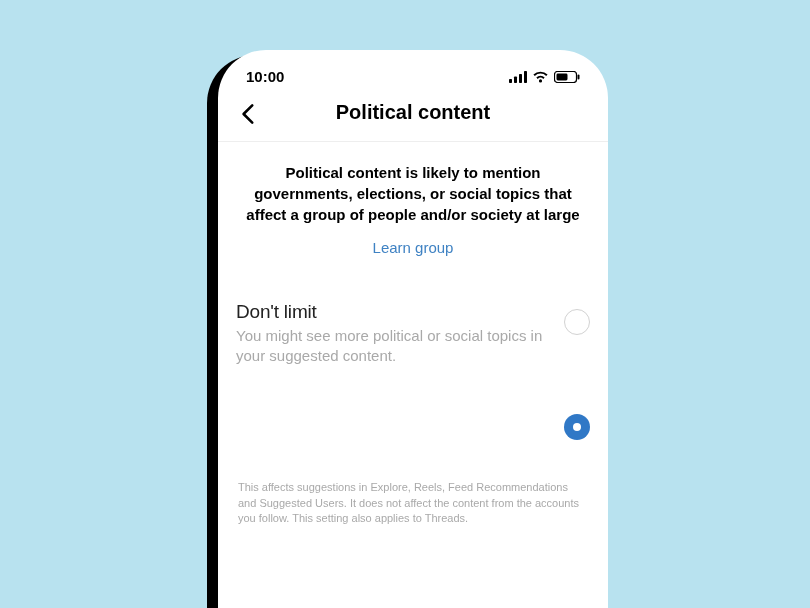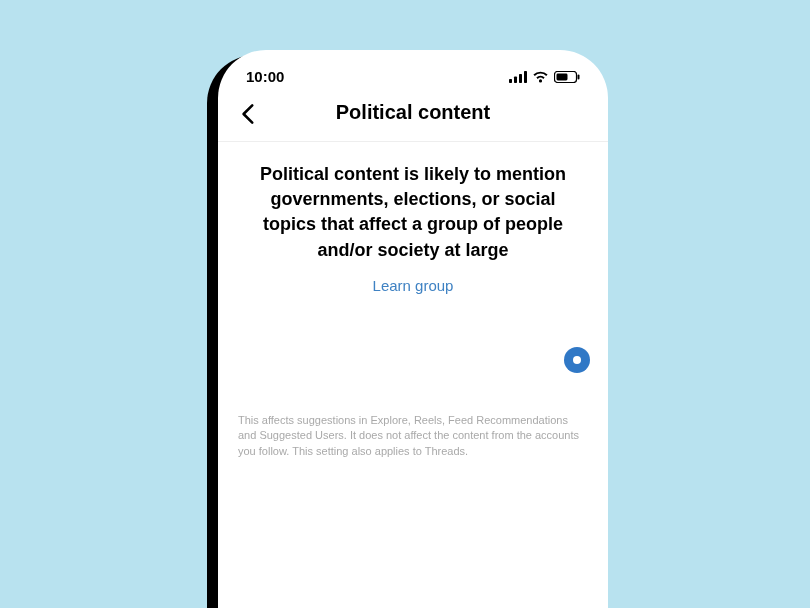--- a/index.html
+++ b/index.html
@@ -66,21 +66,21 @@
       pointer-events: none;
       font-weight: 700;
       font-size: 20px;
       color: #000;
     }
     .intro {
       padding: 20px 28px 0 28px;
       text-align: center;
     }
     .intro-text {
-      font-size: 18px;
+      font-size: 15px;
       font-weight: 700;
       line-height: 1.4;
       color: #000;
     }
     .learn-more {
       display: inline-block;
       margin-top: 14px;
       color: #3f82c3;
       font-size: 15px;
       font-weight: 500;
@@ -178,20 +178,27 @@
     <div class="header-title">Political content</div>
   </div>
 
   <div class="intro">
     <div class="intro-text">Political content is likely to mention governments, elections, or social topics that affect a group of people and/or society at large</div>
     <a href="#" class="learn-more">Learn group</a>
   </div>
 
   <div class="options">
 
+    <div class="option">
+      <div class="option-text">
+        <div class="option-title">Don't limit</div>
+        <div class="option-desc">You might see more political or social topics in your suggested content.</div>
+      </div>
+      <div class="radio radio-off"></div>
+    </div>
 
     <div class="option">
       <div class="option-text">
       </div>
       <div class="radio radio-on"></div>
     </div>
 
     <div class="footer-note">This affects suggestions in Explore, Reels, Feed Recommendations and Suggested Users. It does not affect the content from the accounts you follow. This setting also applies to Threads.</div>
 
   </div>

